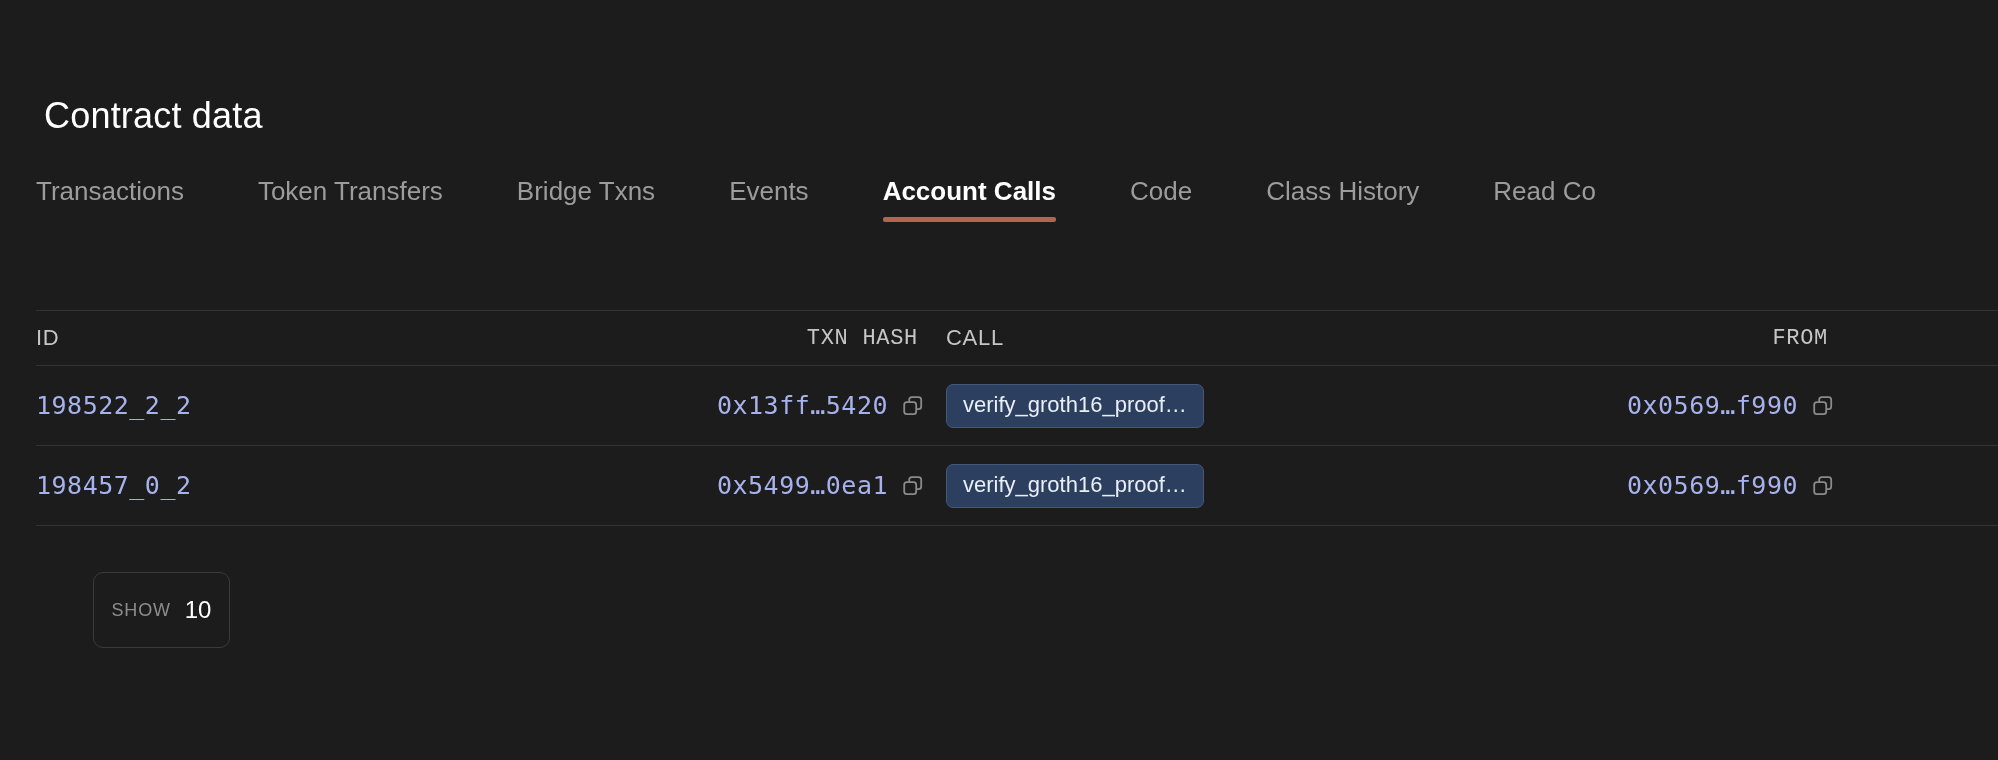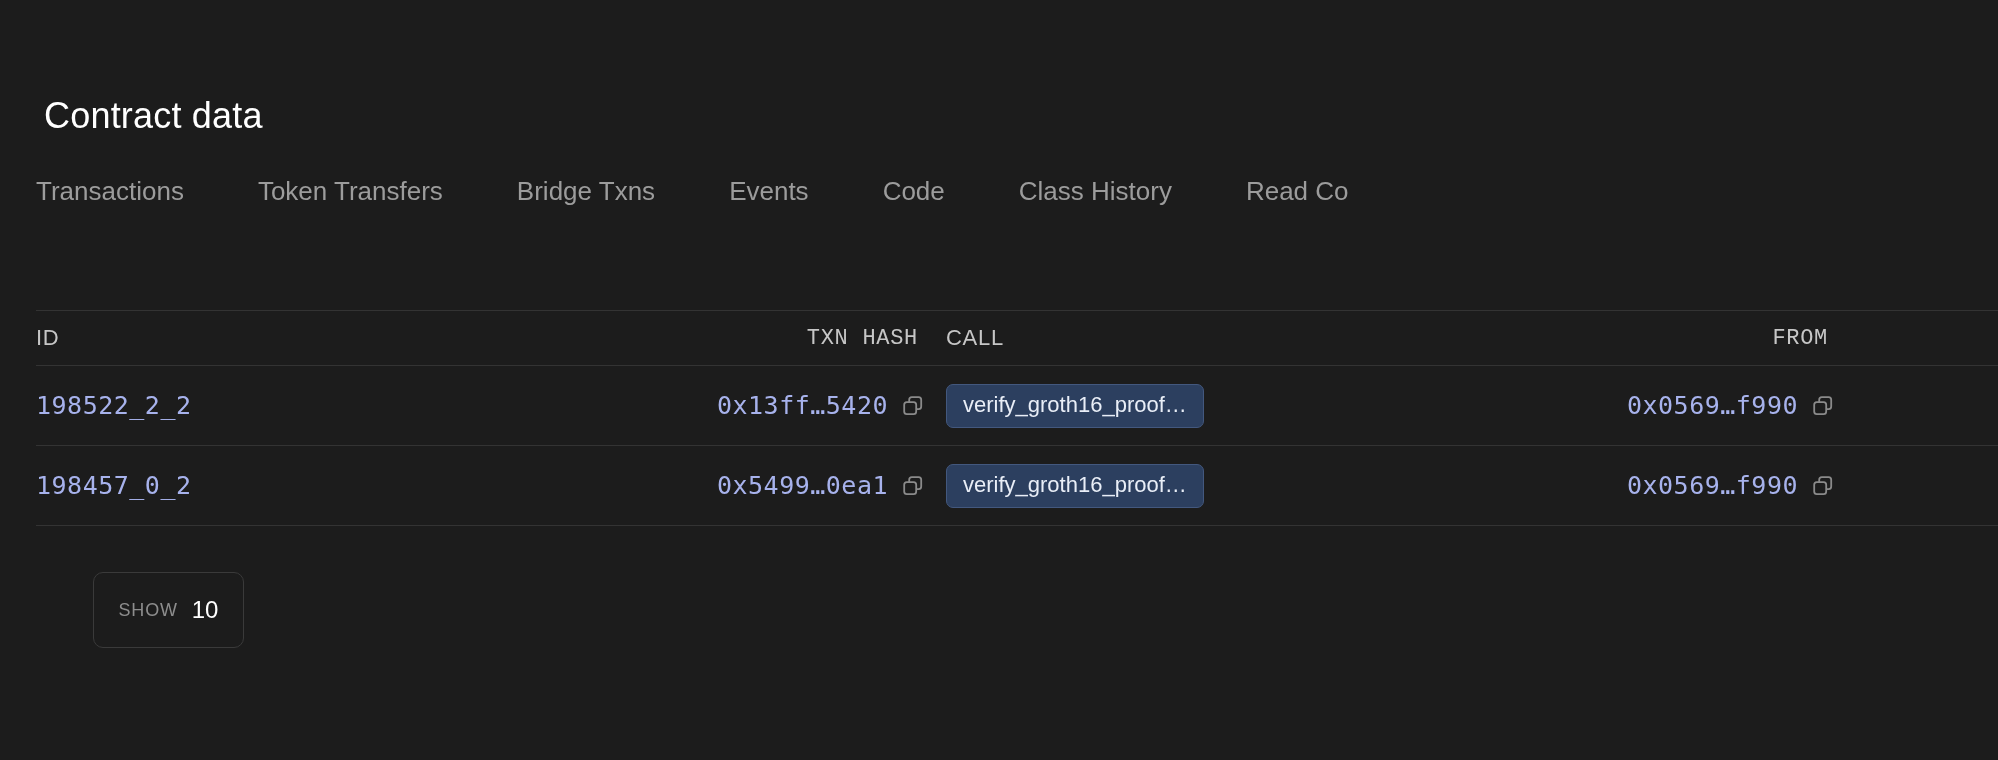--- a/index.html
+++ b/index.html
@@ -92,21 +92,21 @@
     padding:9px 16px 11px 16px;
     line-height:1;
     max-width:290px;
     overflow:hidden; text-overflow:ellipsis; white-space:nowrap;
     cursor:pointer;
   }
 
   
   .show-box {
     position:absolute; left:93px; top:572px;
-    width:151px; height:76px;
+    width:137px; height:76px;
     border:1px solid #3a3a3a; border-radius:10px;
     display:flex; align-items:center; justify-content:center;
     gap:14px;
     background:#1c1c1c;
     cursor:pointer;
   }
   .show-label { font-size:18px; color:#8d8d8d; letter-spacing:0.8px; }
   .show-value { font-size:24px; color:#ffffff; }
 </style>
 </head>
@@ -114,20 +114,21 @@
 
 <div class="page">
 
   <div class="page-title">Contract data</div>
 
   <div class="tabs" id="tab-bar">
       <div class="tab"><span>Transactions</span></div>
       <div class="tab"><span>Token Transfers</span></div>
       <div class="tab"><span>Bridge Txns</span></div>
       <div class="tab"><span>Events</span></div>
+      <div class="tab active"><span>Account Calls</span></div>
       <div class="tab"><span>Code</span></div>
       <div class="tab"><span>Class History</span></div>
       <div class="tab"><span>Read Co</span></div>
     </div>
 
   <div class="table">
     <div class="thead" id="thead">
         <div class="c-id th left">ID</div>
         <div class="c-hash th right">TXN HASH</div>
         <div class="c-call th left">CALL</div>

